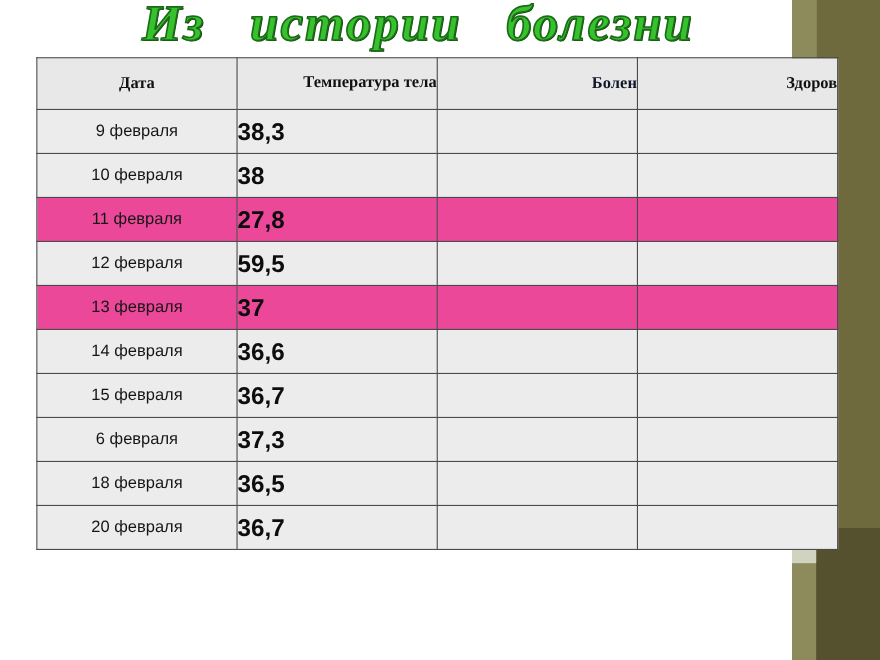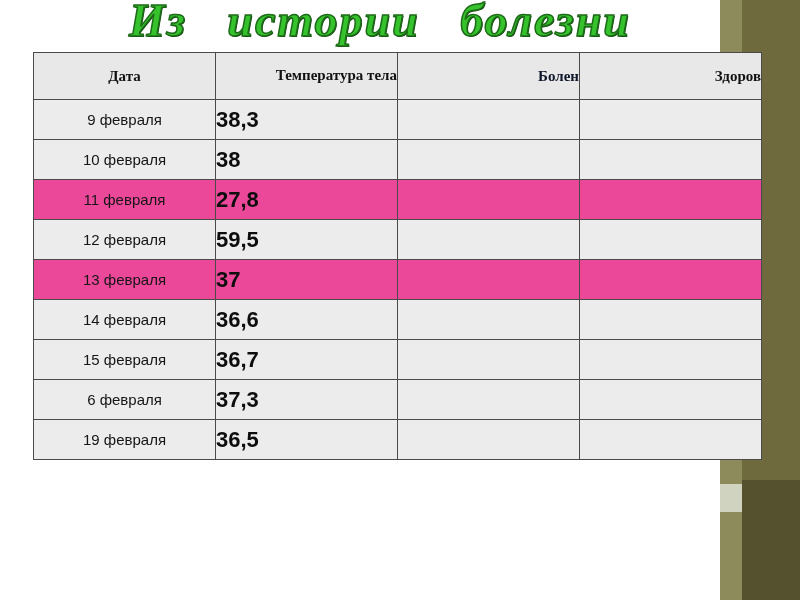--- a/index.html
+++ b/index.html
@@ -212,22 +212,28 @@
           <td class="mark"></td>
           <td class="mark"></td>
         </tr>
         <tr class="even">
           <td class="date">6  февраля</td>
           <td class="temp">37,3</td>
           <td class="mark"></td>
           <td class="mark"></td>
         </tr>
         <tr class="even">
-          <td class="date">19  февраля</td>
+          <td class="date">18  февраля</td>
           <td class="temp">36,5</td>
+          <td class="mark"></td>
+          <td class="mark"></td>
+        </tr>
+        <tr class="even">
+          <td class="date">20  февраля</td>
+          <td class="temp">36,7</td>
           <td class="mark"></td>
           <td class="mark"></td>
         </tr>
       </tbody>
     </table>
   </div>
 
 </div>
 
 </body></html>

